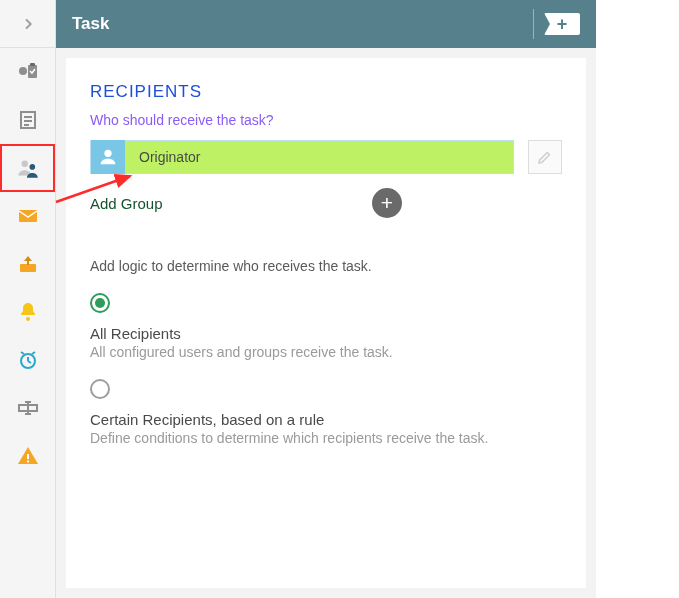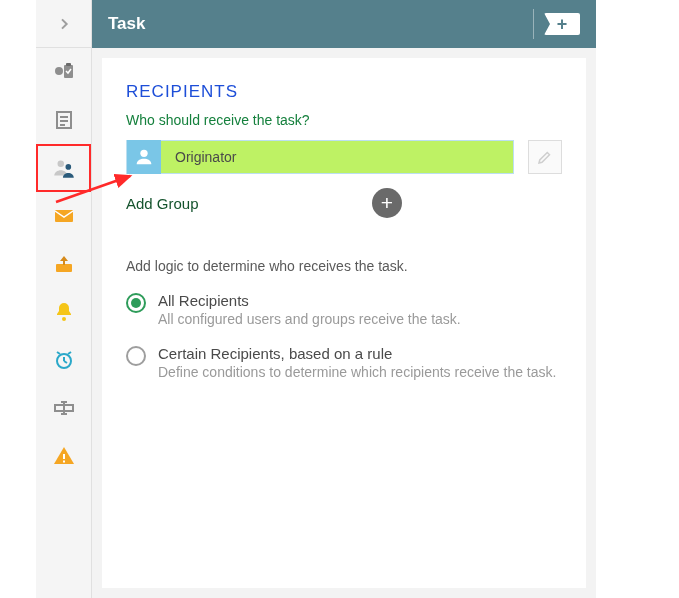--- a/index.html
+++ b/index.html
@@ -1,17 +1,17 @@
 <!DOCTYPE html>
 <html><head>
 <meta charset="utf-8">
 <style>
   * { box-sizing: border-box; margin: 0; padding: 0; }
   body { font-family: "Segoe UI", Arial, sans-serif; font-size: 14px; color: #333; background: #fff; width: 679px; height: 598px; overflow: hidden; }
-  .container { display: flex; width: 596px; height: 598px; position: relative; padding-left: 36px; }
+  .container { display: flex; width: 596px; height: 598px; position: relative; }
   
   
   .sidebar { width: 56px; background: #f5f5f5; border-right: 1px solid #e0e0e0; position: relative; }
   .collapse-btn { height: 48px; display: flex; align-items: center; justify-content: center; border-bottom: 1px solid #e0e0e0; }
   .collapse-btn svg { width: 16px; height: 16px; }
   .nav-items { }
   .nav-item { height: 48px; display: flex; align-items: center; justify-content: center; position: relative; }
   .nav-item.selected-highlight { border: 2px solid #ff2a2a; }
   
   
@@ -19,35 +19,35 @@
   .header { height: 48px; background: #55808c; color: #fff; display: flex; align-items: center; padding: 0 16px; justify-content: space-between; }
   .header-title { font-size: 17px; font-weight: 600; }
   .header-add { display:flex; align-items:center; }
   .header-add .tag { background: #fff; color: #55808c; width: 36px; height: 22px; display:flex; align-items:center; justify-content:center; clip-path: polygon(6px 50%, 0 0, 100% 0, 100% 100%, 0 100%); border-radius: 2px;}
   .header-add .plus { font-size: 18px; font-weight: 700; color:#55808c; }
   .divider-v { width:1px; height:30px; background: rgba(255,255,255,0.4); margin-right:10px; }
   
   .panel { background: #fff; margin: 10px; padding: 24px 24px 24px 24px; flex:1; overflow:auto; }
   
   .section-title { font-size: 17px; letter-spacing: 1px; color: #1d4ed8; margin-bottom: 10px; font-weight: 400; }
-  .section-sub { color: #15803d; margin-bottom: 12px; font-size: 14px; }
+  .section-sub { color: #8b5cf6; margin-bottom: 12px; font-size: 14px; }
   
   .recipients-row { display:flex; align-items:stretch; gap:14px; margin-bottom: 14px; }
   .recipient-card { flex:1; background: #bef264; border: 1px solid #bcdff1; display:flex; align-items:center; height:34px; }
   .recipient-avatar { width: 34px; height:34px; background:#7ac6e7; display:flex; align-items:center; justify-content:center; }
   .recipient-name { padding-left: 14px; color:#4a4a4a; font-size:14px; }
   .edit-btn { width:34px; height:34px; border:1px solid #ddd; display:flex; align-items:center; justify-content:center; background:#fafafa; }
   
   .add-group-row { display:flex; align-items:center; justify-content:space-between; padding-right: 160px; margin-bottom: 40px; }
   .add-group { color: #14532d; font-size:15px; cursor:pointer; }
   .add-circle { width:30px; height:30px; border-radius:50%; background:#6a6a6a; color:#fff; display:flex; align-items:center; justify-content:center; font-size:21px; margin-left: 90px; cursor:pointer;}
   
   .rule-desc { color:#5a5a5a; margin-bottom: 18px; }
   
-  .radio-option { display:flex; align-items:flex-start; gap:12px; margin-bottom: 18px; }
+  .radio-option { display:flex; align-items:flex-start; gap:12px; margin-bottom: 18px; flex-direction: column; }
   .radio-circle { width:20px; height:20px; border:2px solid #9e9e9e; border-radius:50%; flex-shrink:0; margin-top:1px; display:flex; align-items:center; justify-content:center; cursor:pointer;}
   .radio-circle.checked { border-color:#2e9c5a; }
   .radio-circle.checked::after { content:""; width:10px; height:10px; background:#2e9c5a; border-radius:50%; }
   .radio-texts .radio-label { color:#4a4a4a; font-size:15px; }
   .radio-texts .radio-help { color:#9a9a9a; font-size:14px; margin-top:2px; }
   
   .rule-card { border:1px solid #e3e3e3; background:#fafafa; display:flex; align-items:center; padding:10px 14px; margin-left:32px; gap:14px; cursor:pointer; }
   .rule-card .rule-title { color:#8f8f8f; font-size:15px; }
   .rule-card .rule-help { color:#b0b0b0; font-size:13px; }
   .rule-card .chev { margin-left:auto; }

